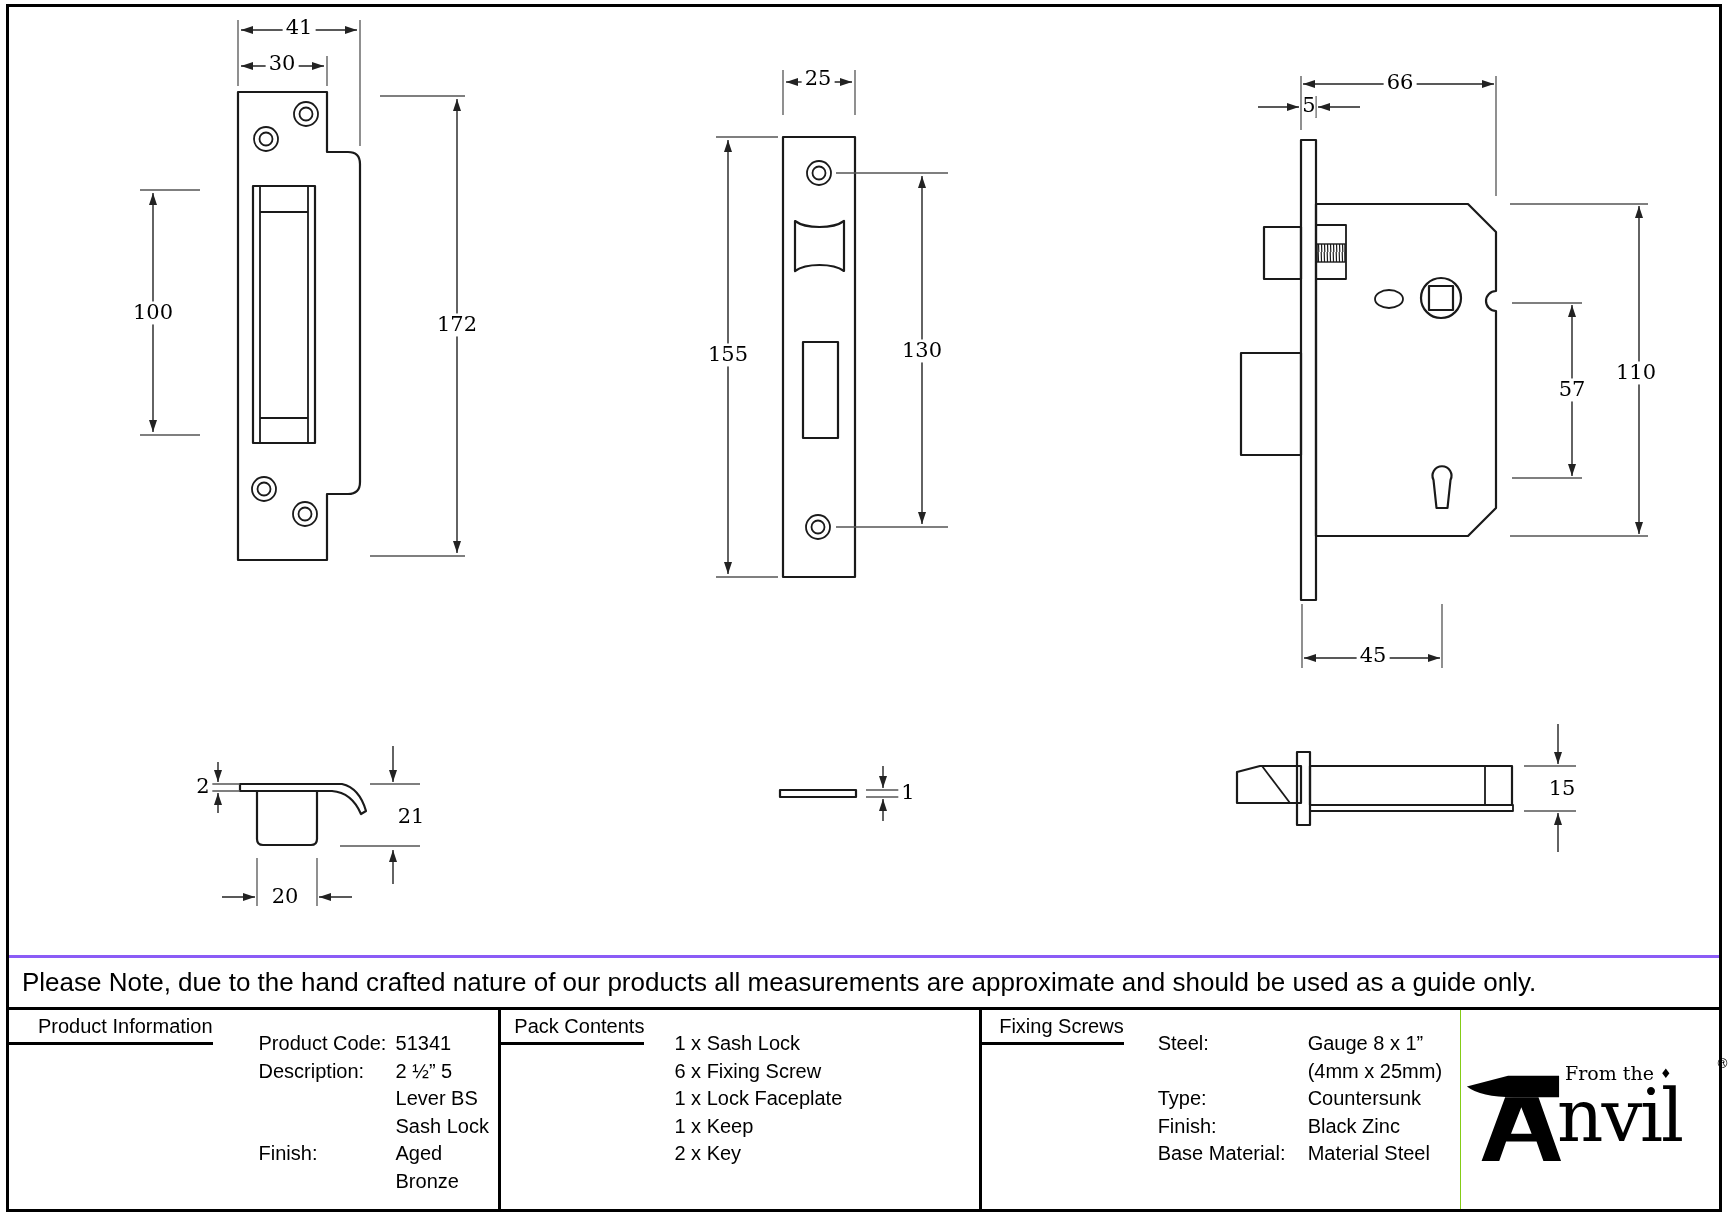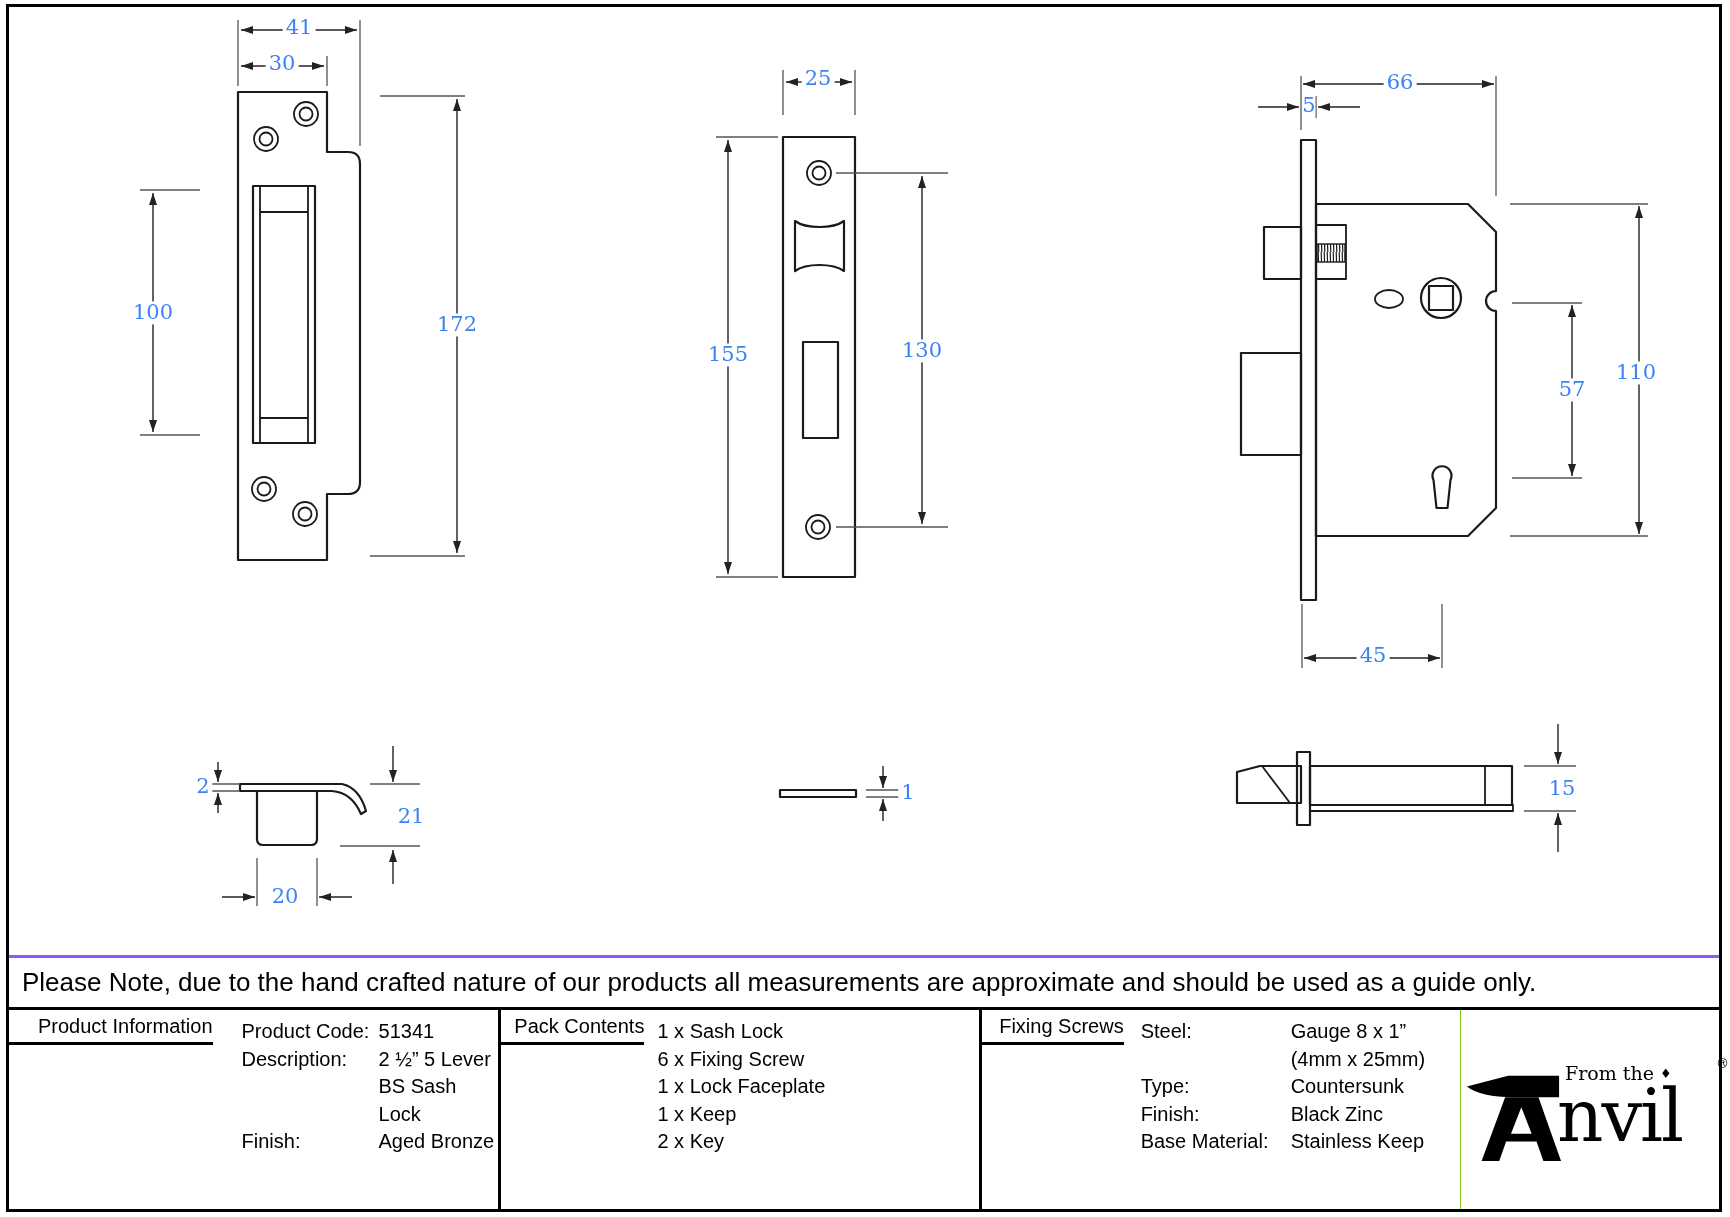--- a/index.html
+++ b/index.html
@@ -3,33 +3,33 @@
 <meta charset="utf-8">
 <style>
   html,body{margin:0;padding:0;background:#fff;}
   .page{position:relative;width:1730px;height:1217px;background:#fff;overflow:hidden;
         font-family:"Liberation Sans",sans-serif;color:#000;}
   .sheet{position:absolute;left:6px;top:4px;width:1710px;height:1202px;border:3px solid #000;
          display:flex;flex-direction:column;}
   .drawing-area{position:relative;height:948px;flex:0 0 auto;}
   .drawing-area svg{position:absolute;left:0;top:0;}
   .dim{position:absolute;transform:translate(-50%,-50%);font-family:"DejaVu Serif",serif;
-       font-size:21px;color:#3b82f6;background:#fff;padding:0 3px;white-space:nowrap;line-height:1.1;}
+       font-size:21px;color:#000000;background:#fff;padding:0 3px;white-space:nowrap;line-height:1.1;}
   .dim-tight{padding:0;}
   .note-row{flex:0 0 49px;border-top:3px solid #8b5cf6;display:flex;align-items:center;
             padding-left:13px;font-size:26px;}
   .info-table{flex:1 1 auto;border-top:3px solid #000;display:flex;font-size:20px;}
   .col{box-sizing:border-box;display:flex;flex-direction:row;}
   .col-product{width:514px;border-right:3px solid #000;--pl:29px;}
   .col-pack{width:502px;border-right:3px solid #000;--pl:13px;}
   .col-screws{width:500px;border-right:1px solid #84cc16;justify-content:space-between;--pl:17px;}
   .col-logo{flex:1;display:flex;align-items:center;justify-content:center;}
   .col-header{height:32px;border-bottom:3px solid #000;display:flex;align-items:center;
               padding-left:var(--pl);flex:0 0 auto;}
-  .col-body{padding-top:8px;padding-left:var(--pl);line-height:27.5px;}
+  .col-body{padding-top:20px;padding-left:var(--pl);line-height:27.5px;margin-left:17px;}
   .kv{display:flex;}
   .col-product .kv .k{width:137px;flex:0 0 auto;}
   .col-screws .kv .k{width:150px;flex:0 0 auto;}
   ul.plain{list-style:none;margin:0;padding:0;}
   
   .logo{position:relative;width:258px;height:104px;}
   .anvil-a{position:absolute;left:0;top:12px;}
   .nvil{position:absolute;left:96px;top:22px;font-family:"DejaVu Serif",serif;
         font-weight:400;font-size:72px;line-height:72px;letter-spacing:-2px;}
   .fromthe{position:absolute;left:104px;top:4px;font-family:"DejaVu Serif",serif;font-size:19px;
@@ -228,21 +228,21 @@
           <div class="kv">
             <span class="k">Type:</span>
             <span class="v">Countersunk</span>
           </div>
           <div class="kv">
             <span class="k">Finish:</span>
             <span class="v">Black Zinc</span>
           </div>
           <div class="kv">
             <span class="k">Base Material:</span>
-            <span class="v">Stainless Keep</span>
+            <span class="v">Material Steel</span>
           </div>
         </div>
       </div>
 
       <div class="col col-logo">
         <div class="logo">
           <svg class="anvil-a" width="102" height="92" viewBox="0 0 104 92">
             <path d="M6,16 L48,5 L100,5 L100,27 L54,27 Q20,27 6,16 Z" fill="#000"></path>
             <path fill-rule="evenodd" d="M45,27 L79,27 L102,92 L84,92 L77,72 L46,72 L39,92 L21,92 Z M61.5,37 L72,64 L51,64 Z" fill="#000"></path>
           </svg>

